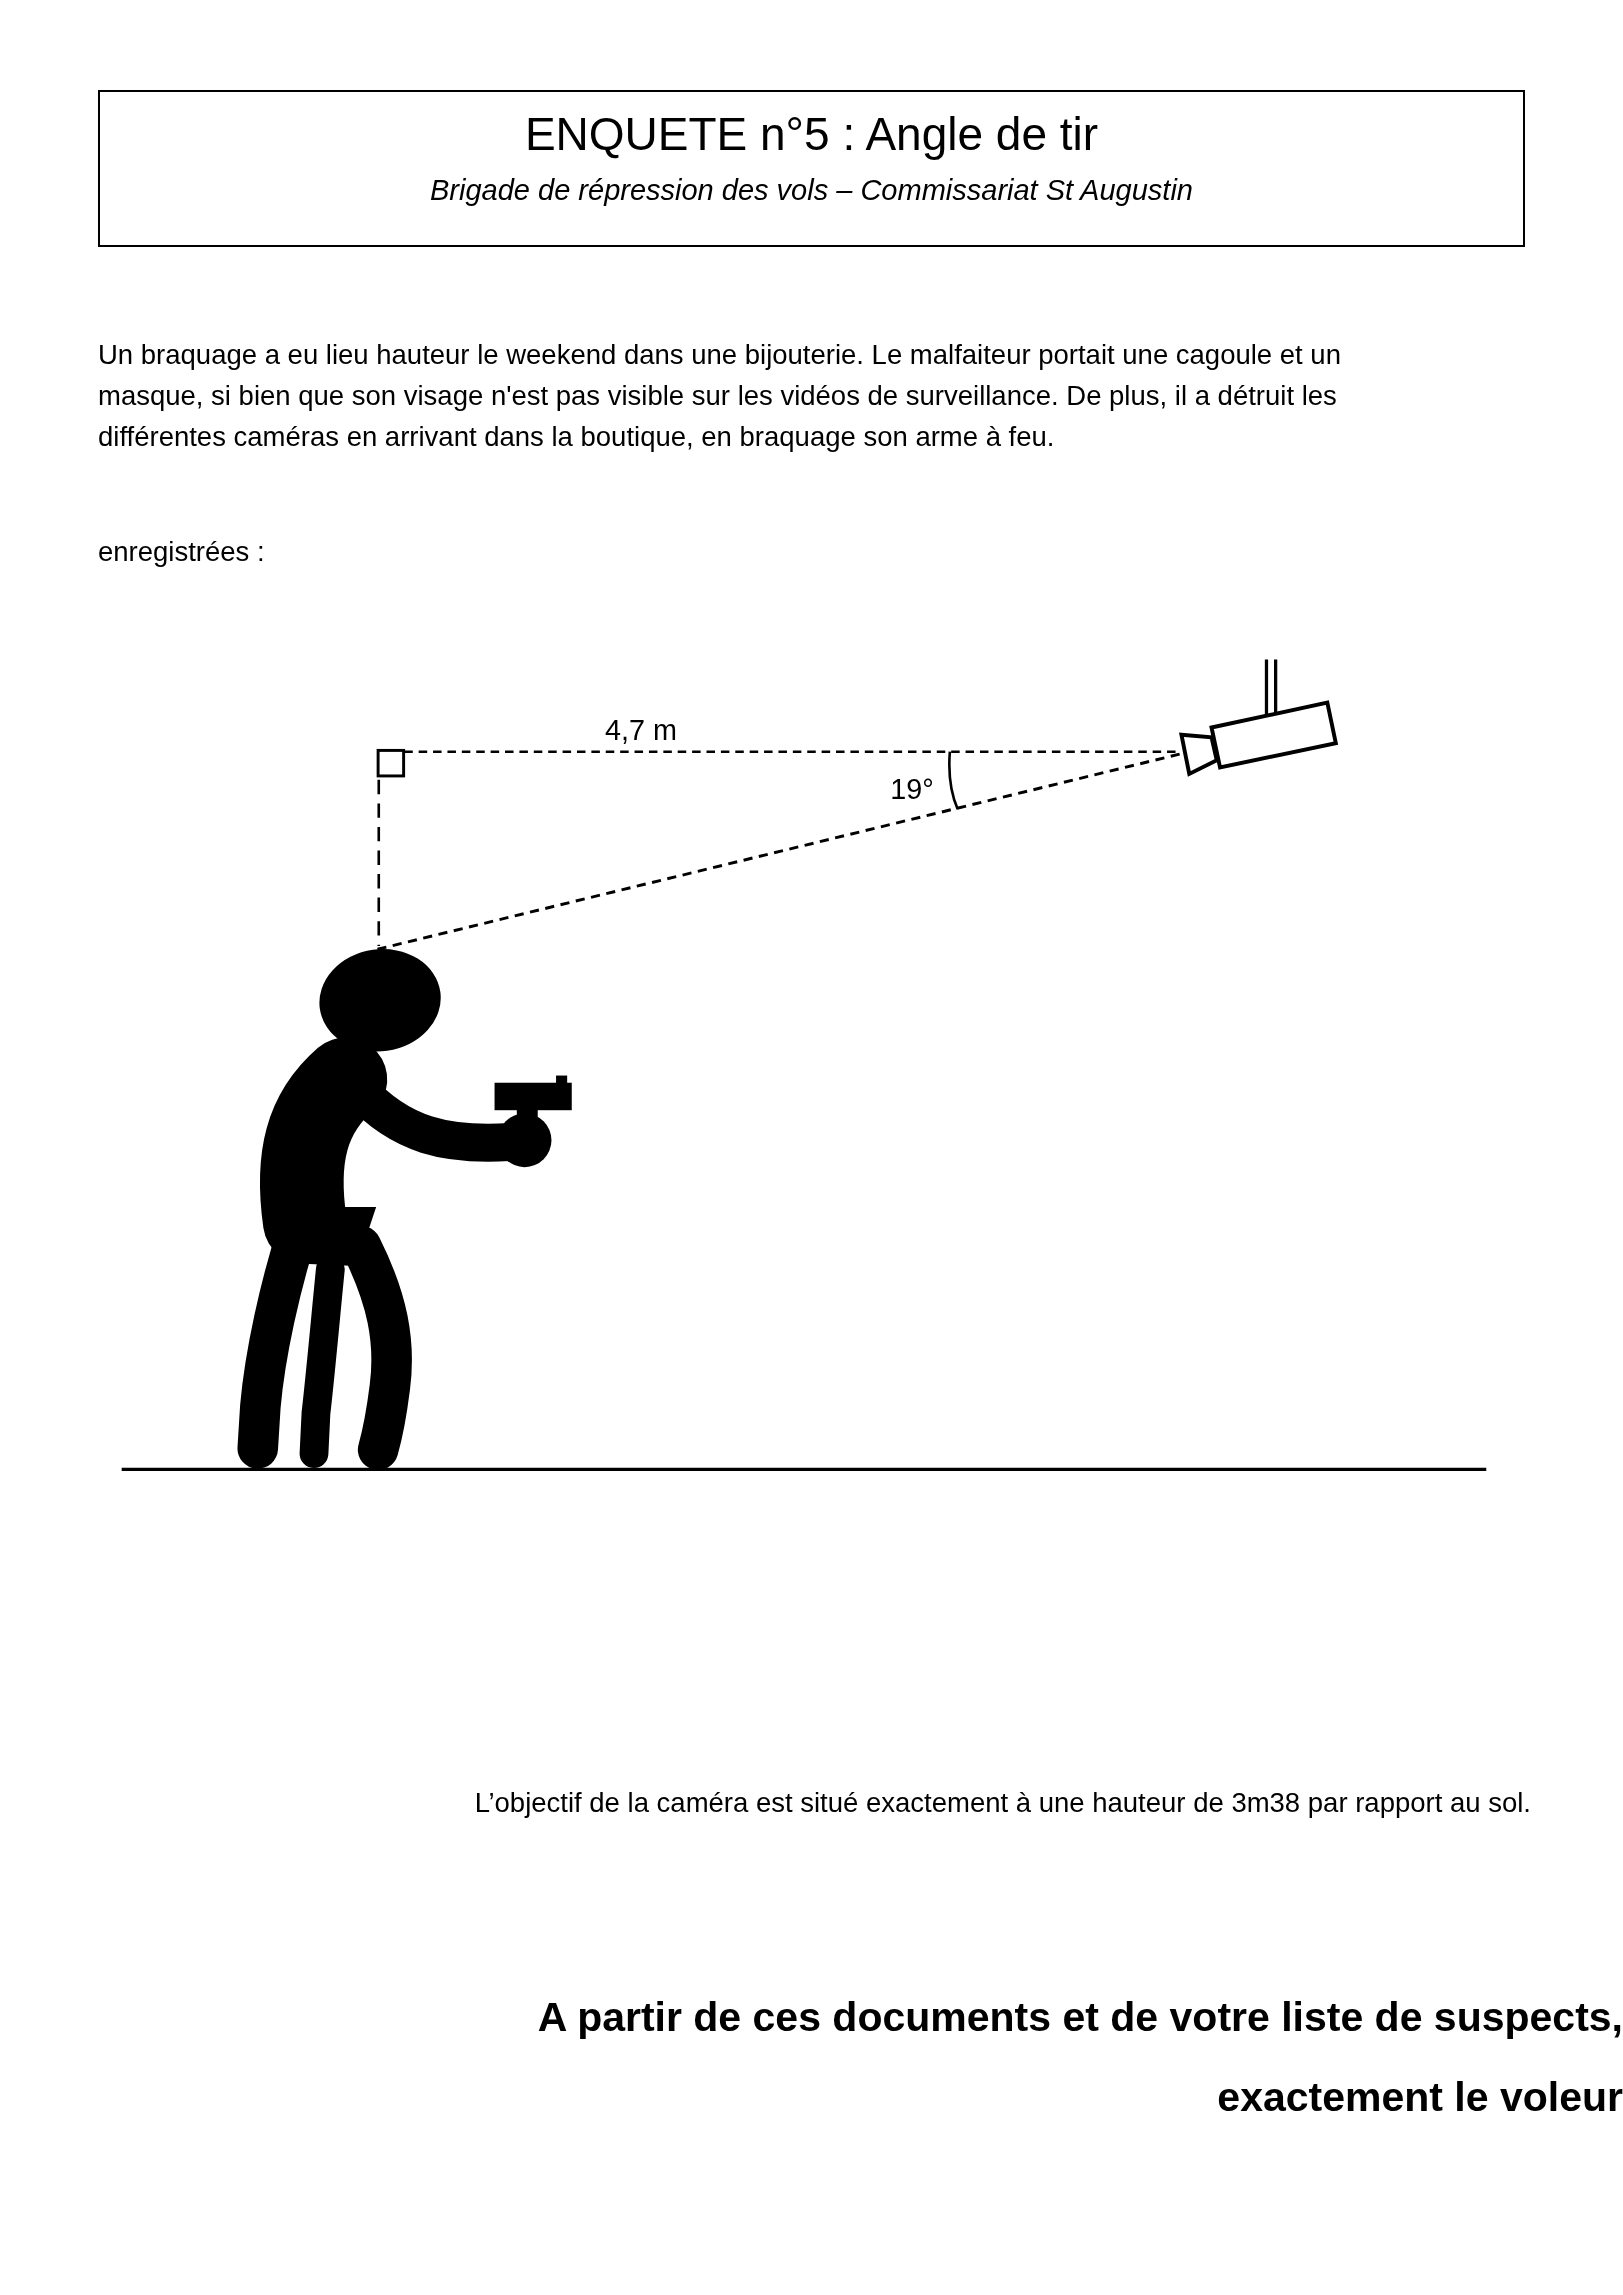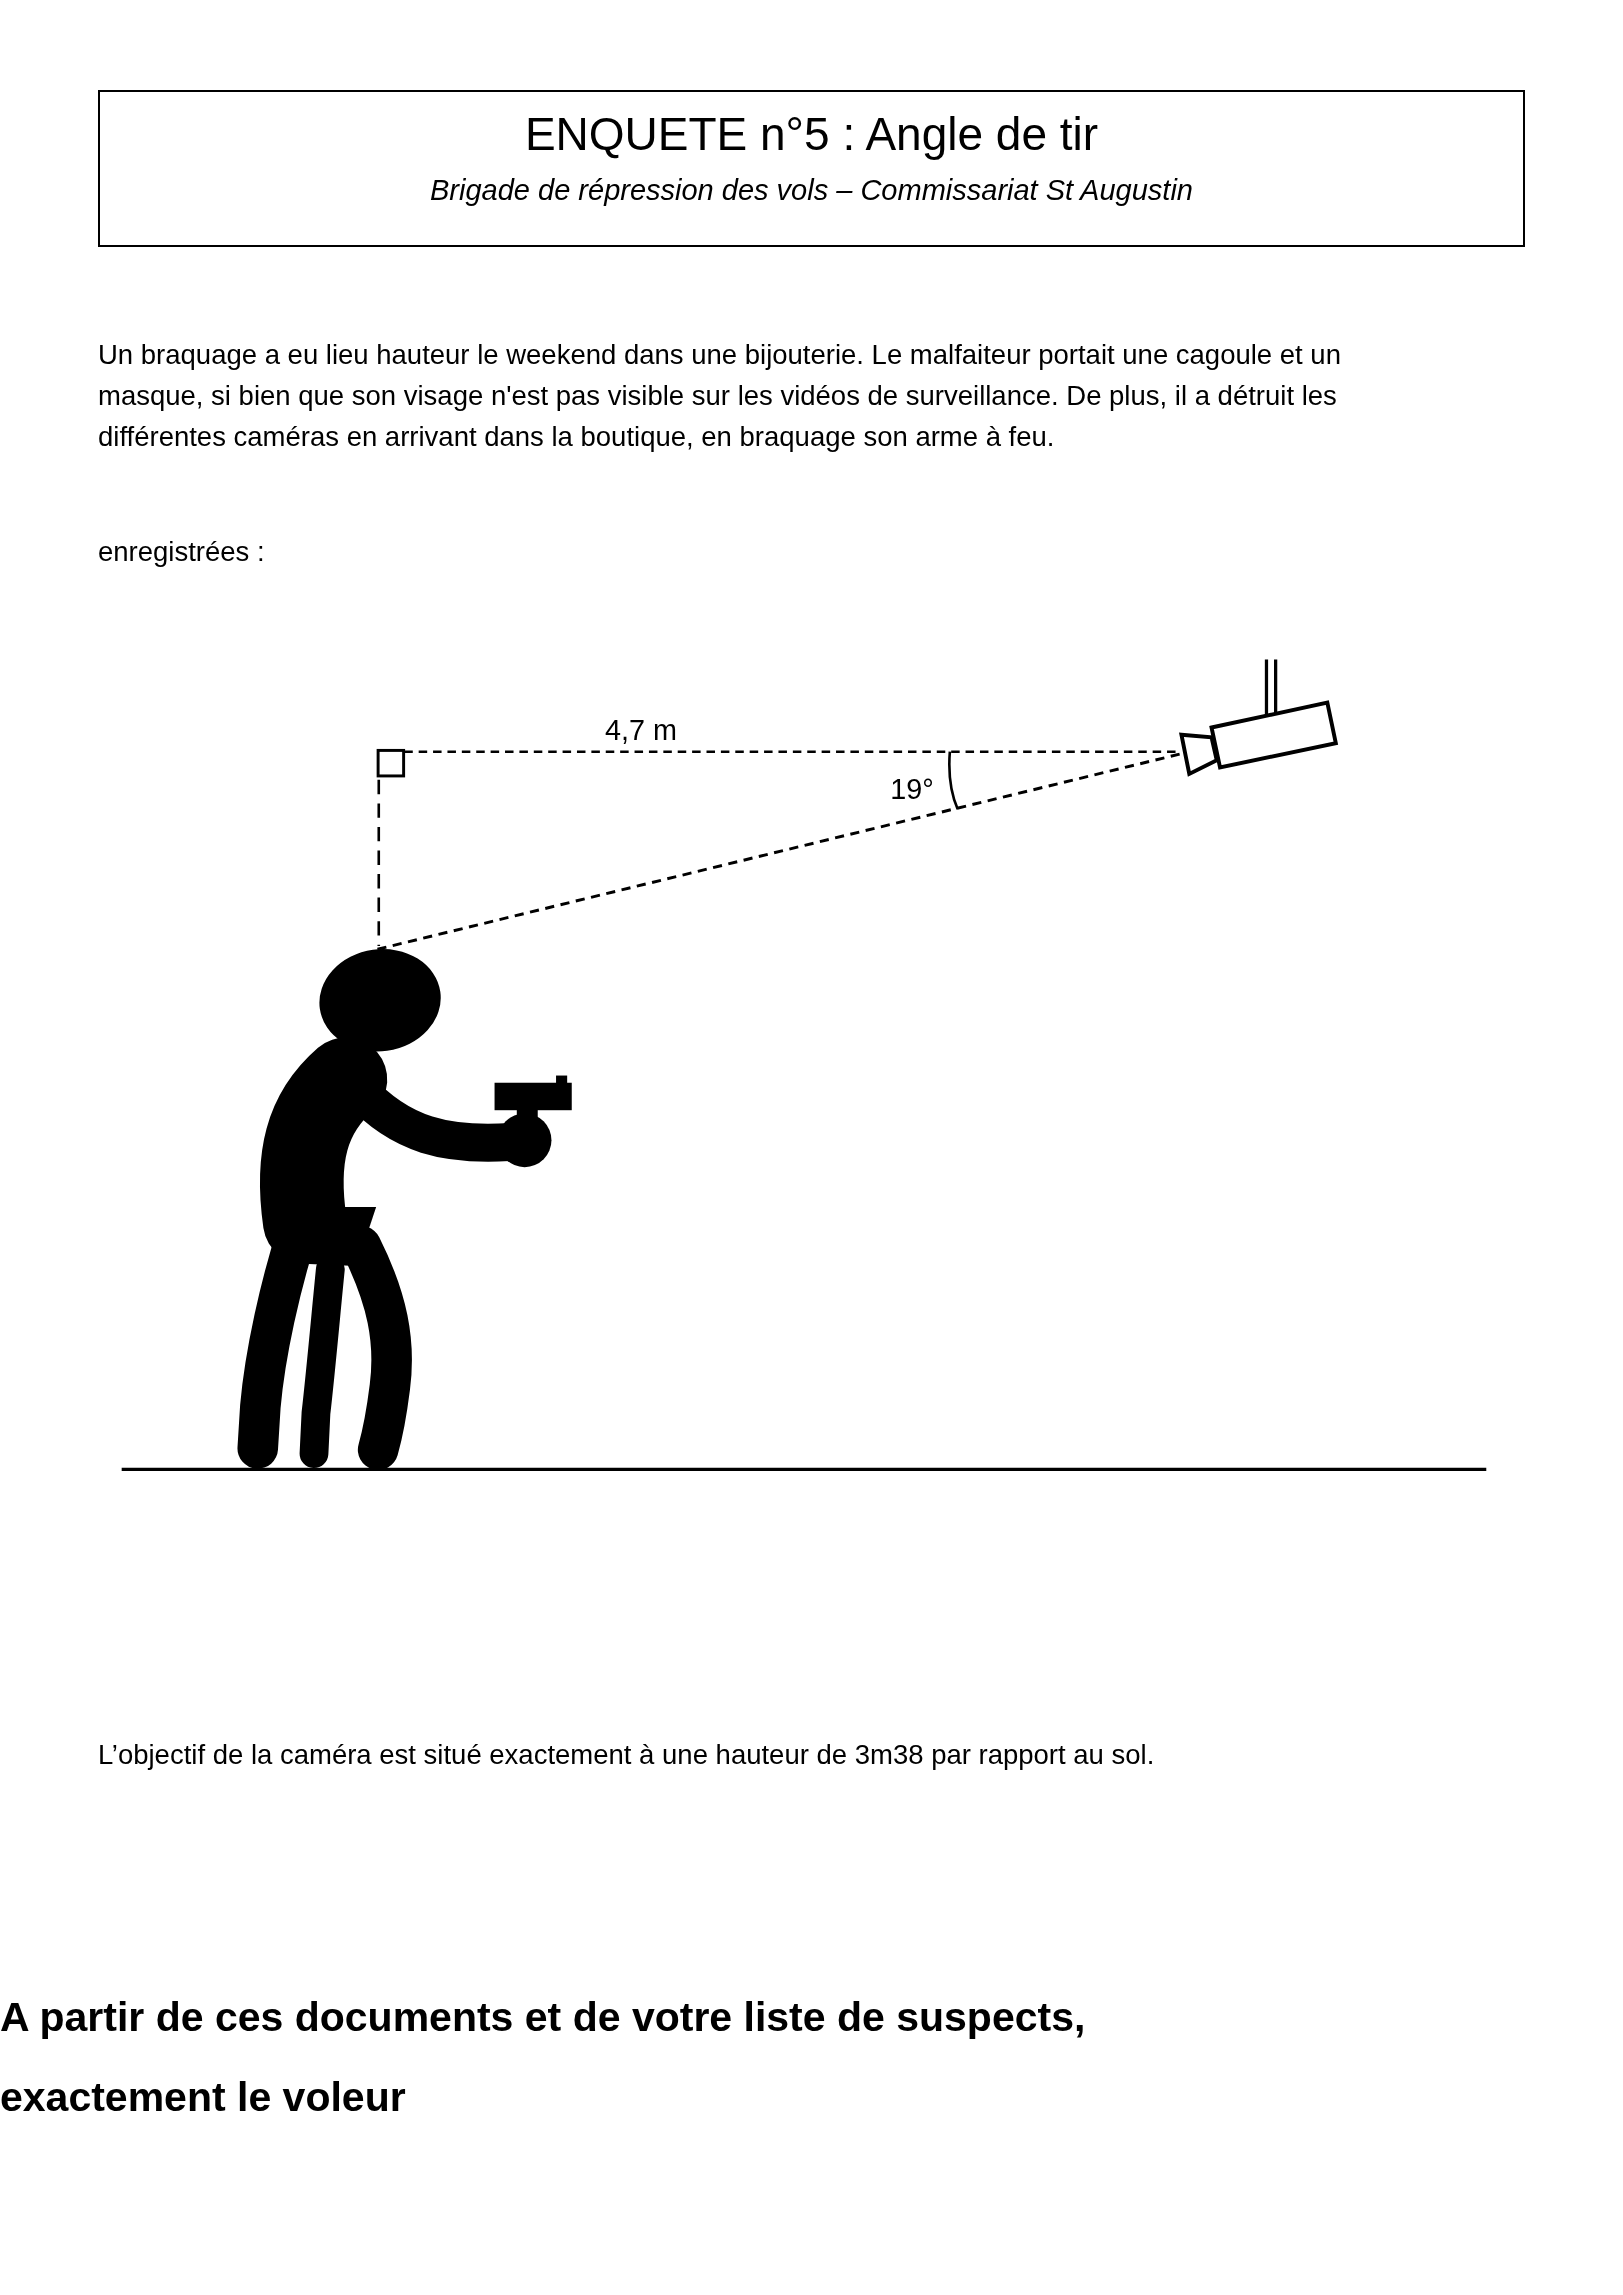--- a/index.html
+++ b/index.html
@@ -47,32 +47,33 @@
     width: 1433px;
     font-size: 27.5px;
     line-height: 41px;
   }
   .para div { white-space: nowrap; }
   .p1 { top: 334px; }
   .p2 { top: 531px; }
   .caption {
     position: absolute;
     left: 98px;
-    top: 1734px;
+    top: 1782px;
     width: 1433px;
     font-size: 27.5px;
     line-height: 41px;
     white-space: nowrap;
+    text-align: right;
   }
   .task {
     position: absolute;
     left: 0;
     top: 1977px;
     width: 1623px;
-    text-align: left;
+    text-align: right;
     font-size: 41px;
     font-weight: 700;
     line-height: 80px;
   }
   .diagram-svg {
     position: absolute;
     left: 0;
     top: 0;
     width: 1623px;
     height: 2295px;

